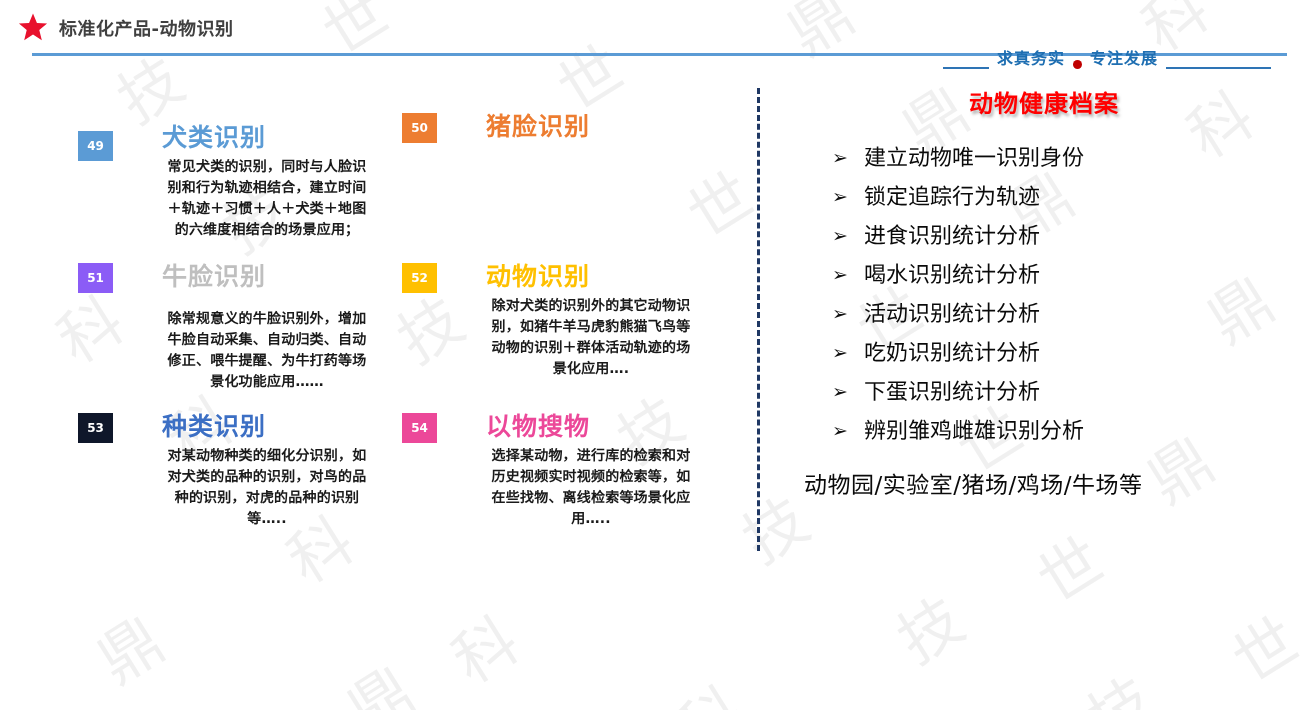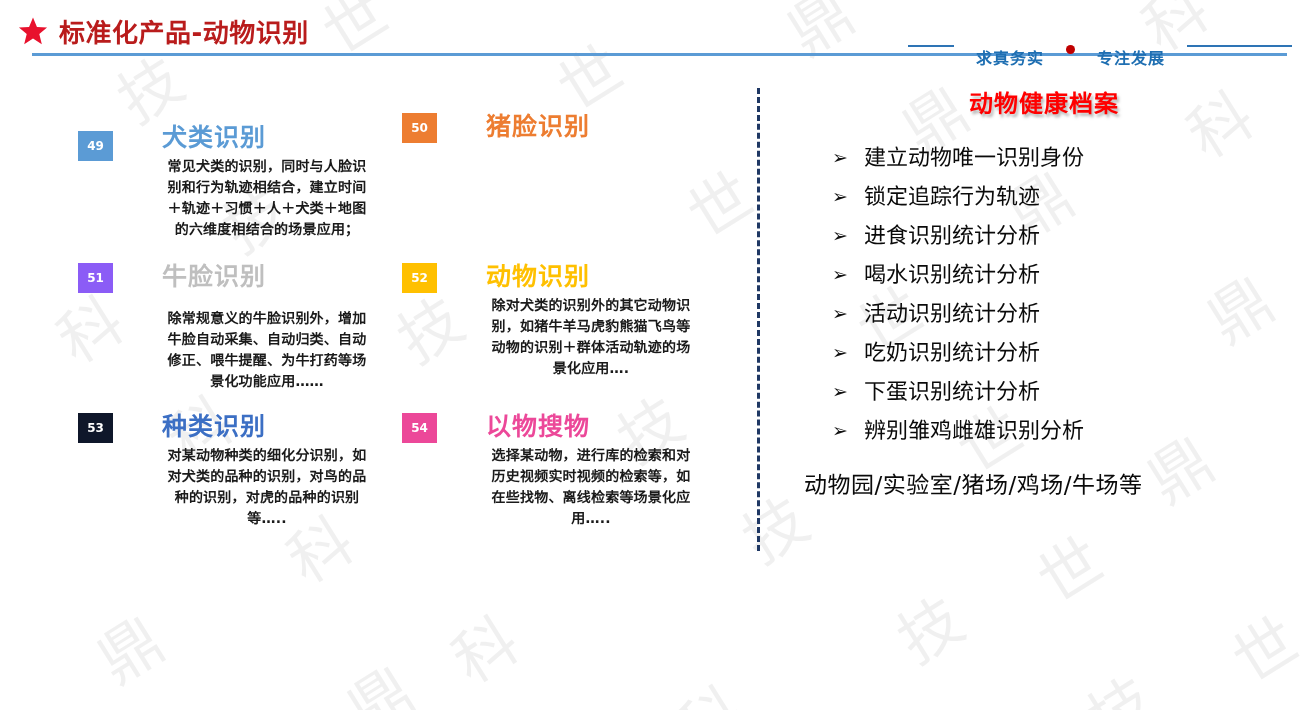--- a/index.html
+++ b/index.html
@@ -55,41 +55,41 @@
     left: 18px; top: 12px;
     display: flex;
     align-items: center;
     gap: 11px;
   }
   #star-icon {
     width: 30px; height: 30px;
     display: block;
   }
   #page-title {
-    font-size: 26px;
-    font-weight: bold;
-    color: #b91c1c;
+    font-size: 18px;
+    font-weight: bold;
+    color: #404040;
     letter-spacing: 0.5px;
     font-family: "DejaVu Sans", "Liberation Sans", sans-serif;
     white-space: nowrap;
   }
   #header-rule {
     position: absolute;
     left: 32px; top: 53px;
     width: 1255px; height: 3px;
     background: #5B9BD5;
   }
 
   
   #tagline {
     position: absolute;
-    right: 8px; top: 45px;
+    right: 29px; top: 45px;
     display: flex;
-    align-items: flex-start;
-    gap: 22px;
+    align-items: flex-end;
+    gap: 8px;
     z-index: 4;
   }
   .tag-rule-left { width: 46px; height: 2px; background: #2E74B5; }
   .tag-rule-right { width: 105px; height: 2px; background: #2E74B5; }
   .tag-text {
     font-size: 16px;
     font-weight: bold;
     color: #1F6FB2;
     white-space: nowrap;
     letter-spacing: 1px;

